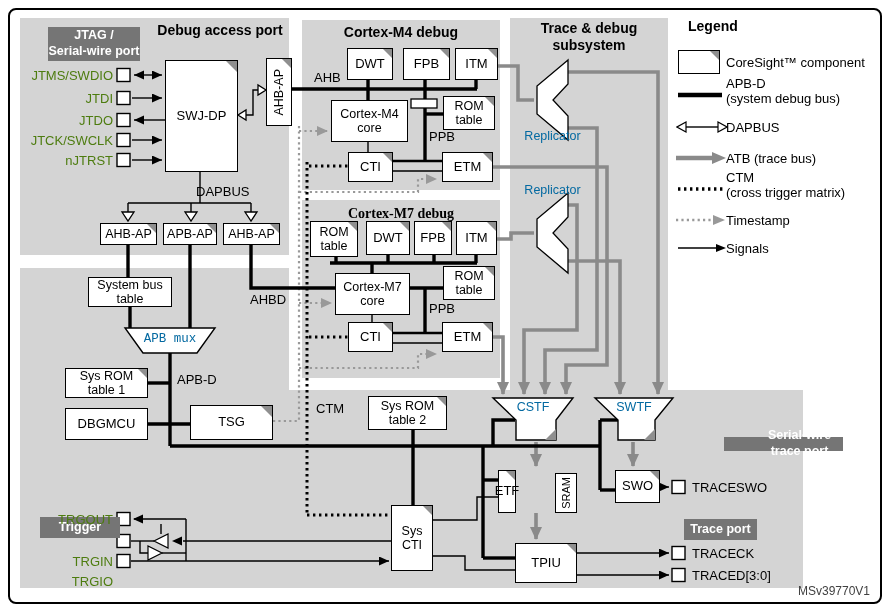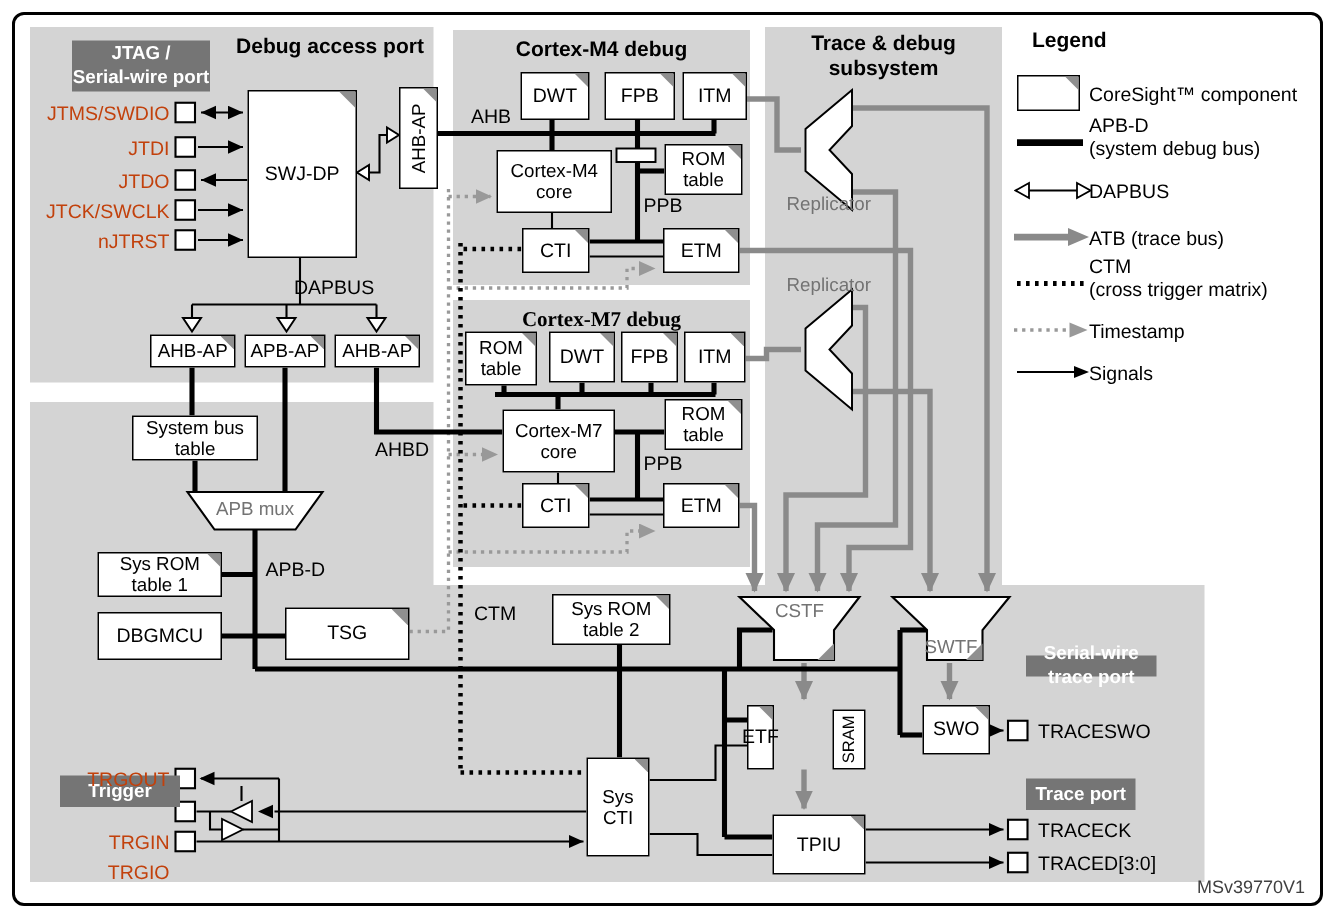--- a/index.html
+++ b/index.html
@@ -11,23 +11,23 @@
        text-align:center;font-size:13px;line-height:1.12;color:#000;white-space:pre-line;box-sizing:border-box;}
   .sm{font-size:12.5px;}
   .fold{position:absolute;top:0;right:0;width:11px;height:11px;background:#8f8f8f;
         clip-path:polygon(0 0,100% 0,100% 100%);}
   .fold9{width:9px;height:9px;}
   .vert{writing-mode:vertical-rl;transform:rotate(180deg);}
   .chip{position:absolute;z-index:4;background:#757575;color:#fff;font-weight:bold;font-size:12.5px;line-height:1.25;
         display:flex;align-items:center;justify-content:center;text-align:center;white-space:pre-line;}
   .title{position:absolute;z-index:4;font-weight:bold;font-size:14px;color:#000;text-align:center;white-space:pre-line;line-height:1.2;}
   .lbl{position:absolute;z-index:4;font-size:13px;color:#000;white-space:pre-line;line-height:1.18;}
-  .pinlbl{position:absolute;z-index:4;font-size:13px;color:#c2410c;text-align:right;}
+  .pinlbl{position:absolute;z-index:4;font-size:13px;color:#4d7c0f;text-align:right;}
   .plainlbl{position:absolute;z-index:4;font-size:13px;color:#000;text-align:left;}
-  .overlbl{position:absolute;z-index:5;font-size:12.5px;color:#737373;text-align:center;background:transparent;}
+  .overlbl{position:absolute;z-index:5;font-size:12.5px;color:#0369a1;text-align:center;background:transparent;}
   .ref{position:absolute;z-index:4;font-size:12px;color:#404040;text-align:right;}
   .licon{position:absolute;z-index:4;}
 </style>
 </head>
 <body>
 
 <div id="fig">
   <div id="frame"></div>
 
   <div class="panel" style="left:20px;top:18px;width:269px;height:237px;"></div>
@@ -195,21 +195,21 @@
   <div class="title" style="left:150px;top:22px;width:140px;">Debug access port</div>
   <div class="title" style="left:302px;top:24px;width:198px;">Cortex-M4 debug</div>
   <div class="title" style="left:302px;top:206px;width:198px;font-family:Liberation Serif, serif;">Cortex-M7 debug</div>
   <div class="title" style="left:510px;top:20px;width:158px;">Trace &amp; debug
 subsystem</div>
   <div class="title" style="left:688px;top:18px;width:100px;text-align:left;">Legend</div>
 
   <div class="chip" style="left:48px;top:27px;width:92px;height:34px;">JTAG /
 Serial-wire port</div>
   <div class="chip" style="left:40px;top:486px;width:80px;height:21px;margin-top:31px;">Trigger</div>
-  <div class="chip" style="left:684px;top:437px;width:87px;height:14px;">Serial-wire
+  <div class="chip" style="left:724px;top:437px;width:87px;height:14px;padding-left:32px;">Serial-wire
 trace port</div>
   <div class="chip" style="left:684px;top:519px;width:73px;height:21px;">Trace port</div>
 
   <div class="pinlbl" style="left:10px;top:68px;width:103px;">JTMS/SWDIO</div>
   <div class="pinlbl" style="left:10px;top:91px;width:103px;">JTDI</div>
   <div class="pinlbl" style="left:10px;top:113px;width:103px;">JTDO</div>
   <div class="pinlbl" style="left:10px;top:133px;width:103px;">JTCK/SWCLK</div>
   <div class="pinlbl" style="left:10px;top:153px;width:103px;">nJTRST</div>
   <div class="pinlbl" style="left:18px;top:512px;width:95px;">TRGOUT</div>
   <div class="pinlbl" style="left:18px;top:534px;width:95px;margin-top:40px;">TRGIO</div>
@@ -235,21 +235,21 @@
     <span>APB-AP</span>
   </div>
   <div class="box sm" style="left:223px;top:223px;width:57px;height:22px;">
     <div class="fold fold9"></div>
     <span>AHB-AP</span>
   </div>
   <div class="box sm" style="left:88px;top:277px;width:84px;height:30px;">
     <span>System bus
 table</span>
   </div>
-  <div class="overlbl" style="left:125px;top:332px;width:90px;">APB mux</div>
+  <div class="overlbl" style="left:125px;top:332px;width:90px;font-family:Liberation Mono, monospace;">APB mux</div>
   <div class="box sm" style="left:65px;top:368px;width:83px;height:30px;">
     <div class="fold fold9"></div>
     <span>Sys ROM
 table 1</span>
   </div>
   <div class="box" style="left:65px;top:408px;width:83px;height:32px;">
     <span>DBGMCU</span>
   </div>
   <div class="box" style="left:190px;top:405px;width:83px;height:35px;">
     <div class="fold"></div>
@@ -317,21 +317,21 @@
     <span>CTI</span>
   </div>
   <div class="box" style="left:442px;top:322px;width:51px;height:30px;">
     <div class="fold fold9"></div>
     <span>ETM</span>
   </div>
 
   <div class="overlbl" style="left:505px;top:129px;width:95px;">Replicator</div>
   <div class="overlbl" style="left:505px;top:183px;width:95px;">Replicator</div>
   <div class="overlbl" style="left:493px;top:400px;width:80px;">CSTF</div>
-  <div class="overlbl" style="left:595px;top:400px;width:78px;margin-top:24px;">SWTF</div>
+  <div class="overlbl" style="left:595px;top:400px;width:78px;">SWTF</div>
 
   <div class="box" style="left:498px;top:470px;width:18px;height:43px;">
     <div class="fold fold9"></div>
     <span>ETF</span>
   </div>
   <div class="box" style="left:555px;top:473px;width:22px;height:40px;font-size:11px;">
     <span class="vert">SRAM</span>
   </div>
   <div class="box" style="left:615px;top:470px;width:45px;height:33px;">
     <div class="fold fold9"></div>

